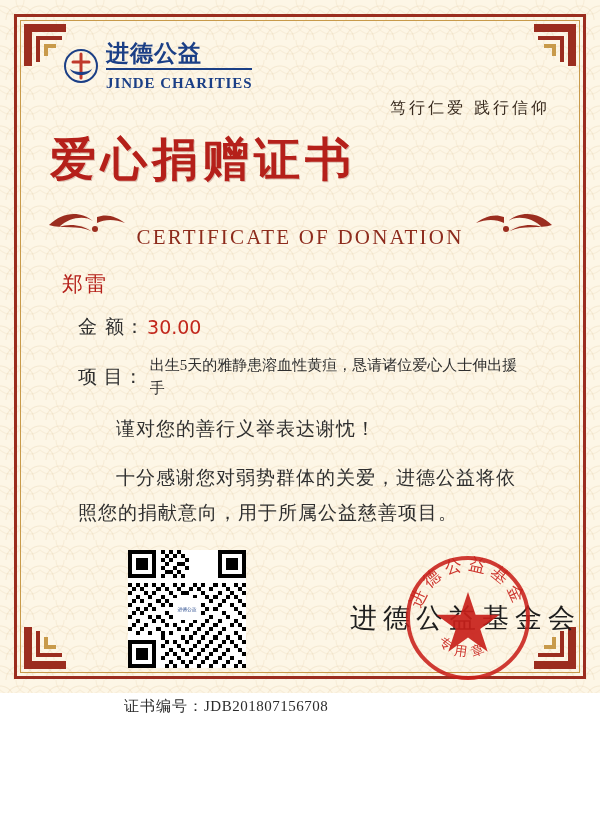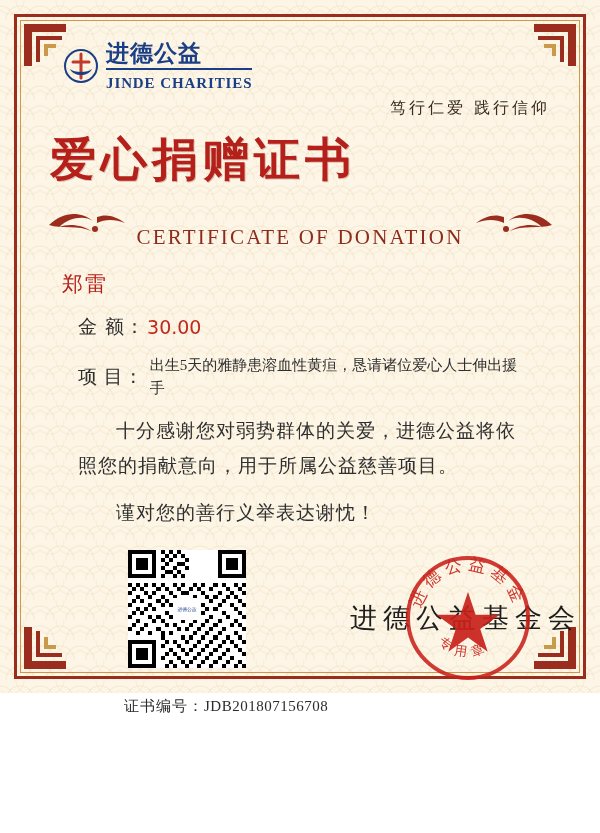--- a/index.html
+++ b/index.html
@@ -335,22 +335,22 @@
       <span class="label">金 额：</span>
       <span class="value">30.00</span>
     </div>
 
 
     <div class="field project">
       <span class="label">项 目：</span>
       <span class="value">出生5天的雅静患溶血性黄疸，恳请诸位爱心人士伸出援手</span>
     </div>
 
+    <div class="para para2">谨对您的善行义举表达谢忱！</div>
     <div class="para">十分感谢您对弱势群体的关爱，进德公益将依照您的捐献意向，用于所属公益慈善项目。</div>
-    <div class="para para2">谨对您的善行义举表达谢忱！</div>
 
     <div class="footer">
 
       <div class="qr">
         <svg width="118" height="118" viewBox="0 0 29 29" shape-rendering="crispEdges">
           <rect width="29" height="29" fill="#ffffff"></rect>
           <g fill="#000000">
             <rect x="0" y="0" width="7" height="1"></rect>
               <rect x="0" y="6" width="7" height="1"></rect>
             <rect x="0" y="0" width="1" height="7"></rect>

